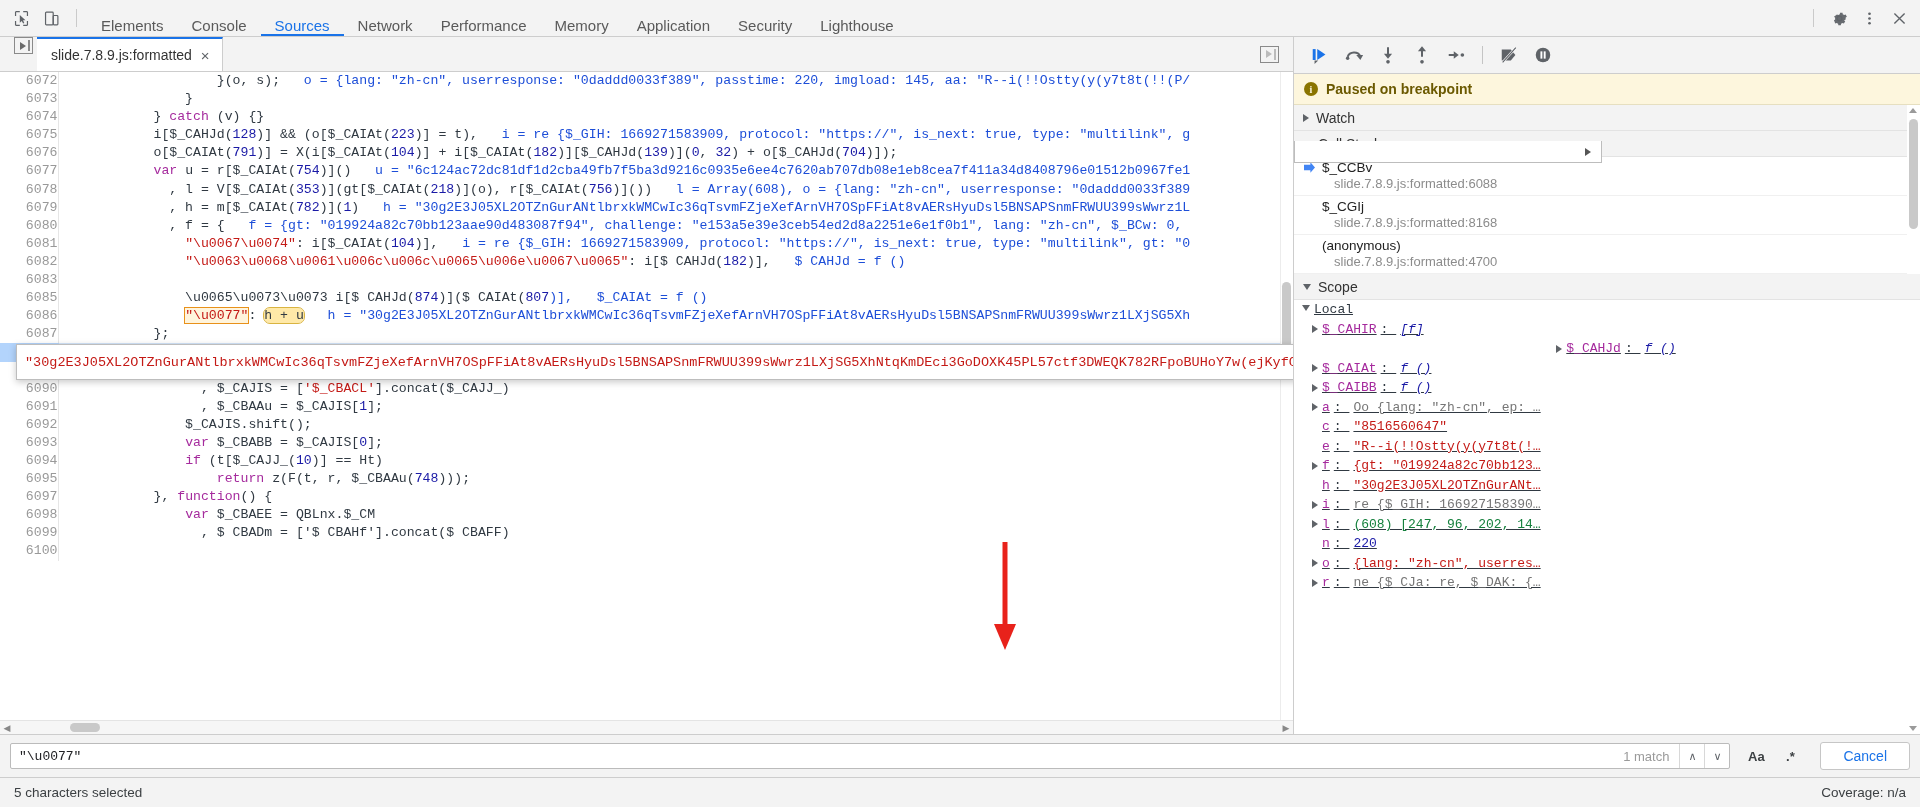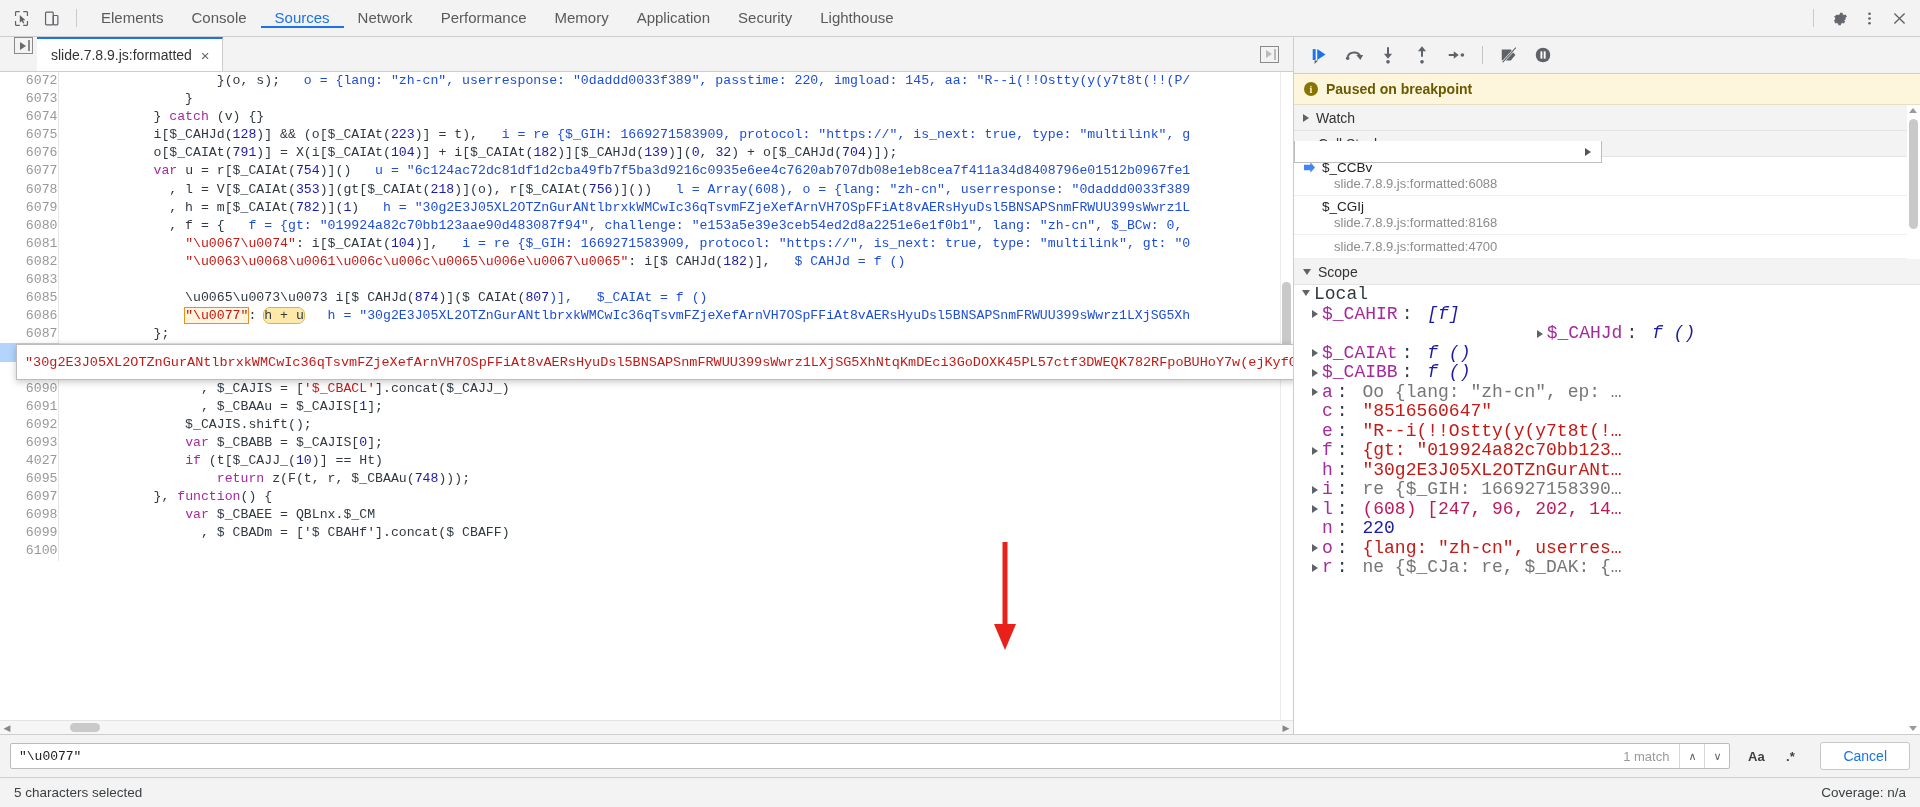--- a/index.html
+++ b/index.html
@@ -21,21 +21,21 @@
     border-bottom: 1px solid #cdcdcd;
     display: flex; align-items: center;
     padding: 0 6px;
   }
   .tb-icon-btn {
     width: 30px; height: 28px;
     display: flex; align-items: center; justify-content: center;
     cursor: pointer; border-radius: 2px;
   }
   .tb-sep { width: 1px; height: 18px; background: #cacaca; margin: 0 10px; }
-  .panel-tabs { display: flex; align-items: center; height: 36px; }
+  .panel-tabs { display: flex; align-items: flex-end; height: 36px; }
   .panel-tab {
     padding: 0 14px;
     display: flex; align-items: center;
     font-size: 15px; color: #5a5a5a;
     cursor: pointer; white-space: nowrap;
     border-bottom: 2px solid transparent;
     font-family: "Liberation Sans", sans-serif;
   }
   .panel-tab.active { color: #1a73e8; border-bottom-color: #1a73e8; }
   .toolbar-spacer { flex: 1; }
@@ -193,32 +193,32 @@
   .tri-r { width:0;height:0;border-left:6px solid #5f6368;border-top:4px solid transparent;border-bottom:4px solid transparent;}
   .tri-d { width:0;height:0;border-top:6px solid #5f6368;border-left:4px solid transparent;border-right:4px solid transparent;}
 
   .cs-item { padding: 3px 0 4px 10px; border-bottom: 1px solid #f0f0f0; cursor: pointer; position: relative; }
   .cs-row { display:flex; align-items:center; gap:7px; font-size: 13.5px; color:#222; }
   .cs-arrow { width:0;height:0; }
   .cs-arrow.sel { width:11px;height:11px; background:#4285f4;
     clip-path: polygon(0 26%,58% 26%,58% 3%,100% 50%,58% 97%,58% 74%,0 74%); }
   .cs-sub { font-size: 13px; color: #8c8c8c; padding-left: 30px; margin-top:1px; white-space: nowrap; overflow:hidden;}
 
-  .scope-list { font-family: "Liberation Mono", monospace; font-size: 18px; line-height: 19.5px; }
+  .scope-list { font-family: "Liberation Mono", monospace; font-size: 13px; line-height: 19.5px; text-decoration: underline; }
   .sc-row { display:flex; align-items:center; gap:4px; padding-left: 8px; white-space: nowrap; cursor:pointer; }
   .sc-tri { width:0;height:0;border-left:6px solid #5f6368;border-top:4px solid transparent;border-bottom:4px solid transparent; flex:none; }
   .sc-tri.down { border-left:4px solid transparent;border-right:4px solid transparent;border-top:6px solid #5f6368; }
   .sc-tri.blank { border:none; width:6px; }
   .sc-name { color:#a52a9d; }
   .sc-colon { color: #303942; }
   .sc-val-fn { color: #1a1aa6; font-style: italic; }
   .sc-val-str { color: #c41a16; }
   .sc-val-num { color: #1a1aa6; }
   .sc-val-obj { color: #767676; }
-  .sc-val-mix { color: #be185d; }
+  .sc-val-mix { color: #15803d; }
   .sc-local-label { color:#303942; }
 
   .side-vscroll { position:absolute; right:0; top:0; bottom:0; width: 13px; background:#fff; }
   .side-vthumb { position:absolute; right:2px; width:9px; background:#c9c9c9; border-radius:5px; }
   .side-arrow { position:absolute; right:3px; width:0;height:0; border-left:4px solid transparent;border-right:4px solid transparent;}
 
   
   .search-bar {
     height: 43px; min-height: 43px;
     background: #f3f3f3;
@@ -427,21 +427,21 @@
                 </tr>
                 <tr>
                   <td class="ln">6092</td>
                   <td class="src"><span class="op">                $_CAJIS.shift();</span></td>
                 </tr>
                 <tr>
                   <td class="ln">6093</td>
                   <td class="src"><span class="op">                </span><span class="kw">var</span><span class="op"> $_CBABB = $_CAJIS[</span><span class="num">0</span><span class="op">];</span></td>
                 </tr>
                 <tr>
-                  <td class="ln">4027</td>
+                  <td class="ln">6094</td>
                   <td class="src"><span class="op">                </span><span class="kw">if</span><span class="op"> (t[$_CAJJ_(</span><span class="num">10</span><span class="op">)] == Ht)</span></td>
                 </tr>
                 <tr>
                   <td class="ln">6095</td>
                   <td class="src"><span class="op">                    </span><span class="kw">return</span><span class="op"> z(F(t, r, $_CBAAu(</span><span class="num">748</span><span class="op">)));</span></td>
                 </tr>
                 <tr>
                   <td class="ln">6097</td>
                   <td class="src"><span class="op">            }, </span><span class="kw">function</span><span class="op">() {</span></td>
                 </tr>
@@ -566,20 +566,24 @@
               <div class="cs-sub">slide.7.8.9.js:formatted:6088</div>
             </div>
             <div class="cs-item">
               <div class="cs-row">
                 <span class="cs-arrow" style="width: 11px; height: 11px;"></span>
                 <span>$_CGIj</span>
               </div>
               <div class="cs-sub">slide.7.8.9.js:formatted:8168</div>
             </div>
             <div class="cs-item">
+              <div class="cs-row">
+                <span class="cs-arrow" style="width: 11px; height: 11px;"></span>
+                <span>(anonymous)</span>
+              </div>
               <div class="cs-sub">slide.7.8.9.js:formatted:4700</div>
             </div>
           </div>
 
         <div class="section-head" style="position:relative;z-index:1;">
           <span class="tri-d"></span>
           <span>Scope</span>
         </div>
 
         <div class="scope-list" id="scope-list">

